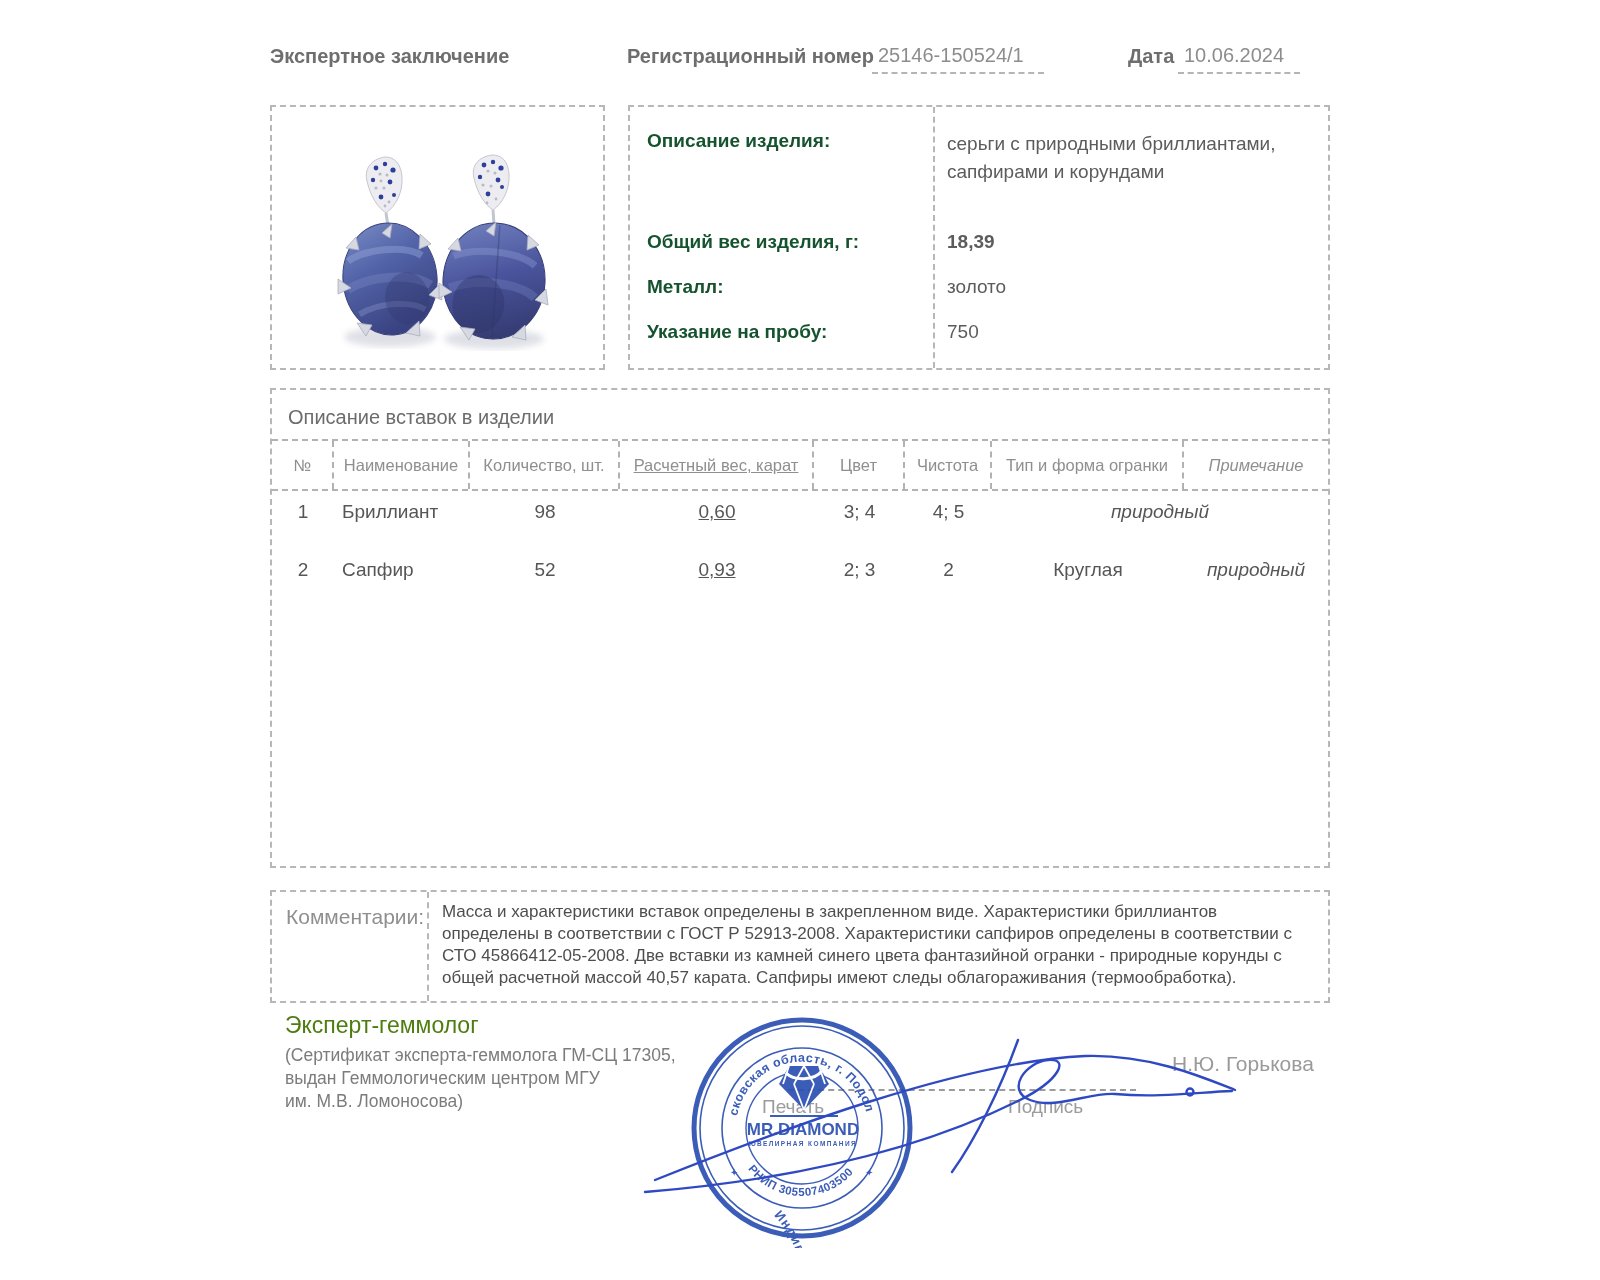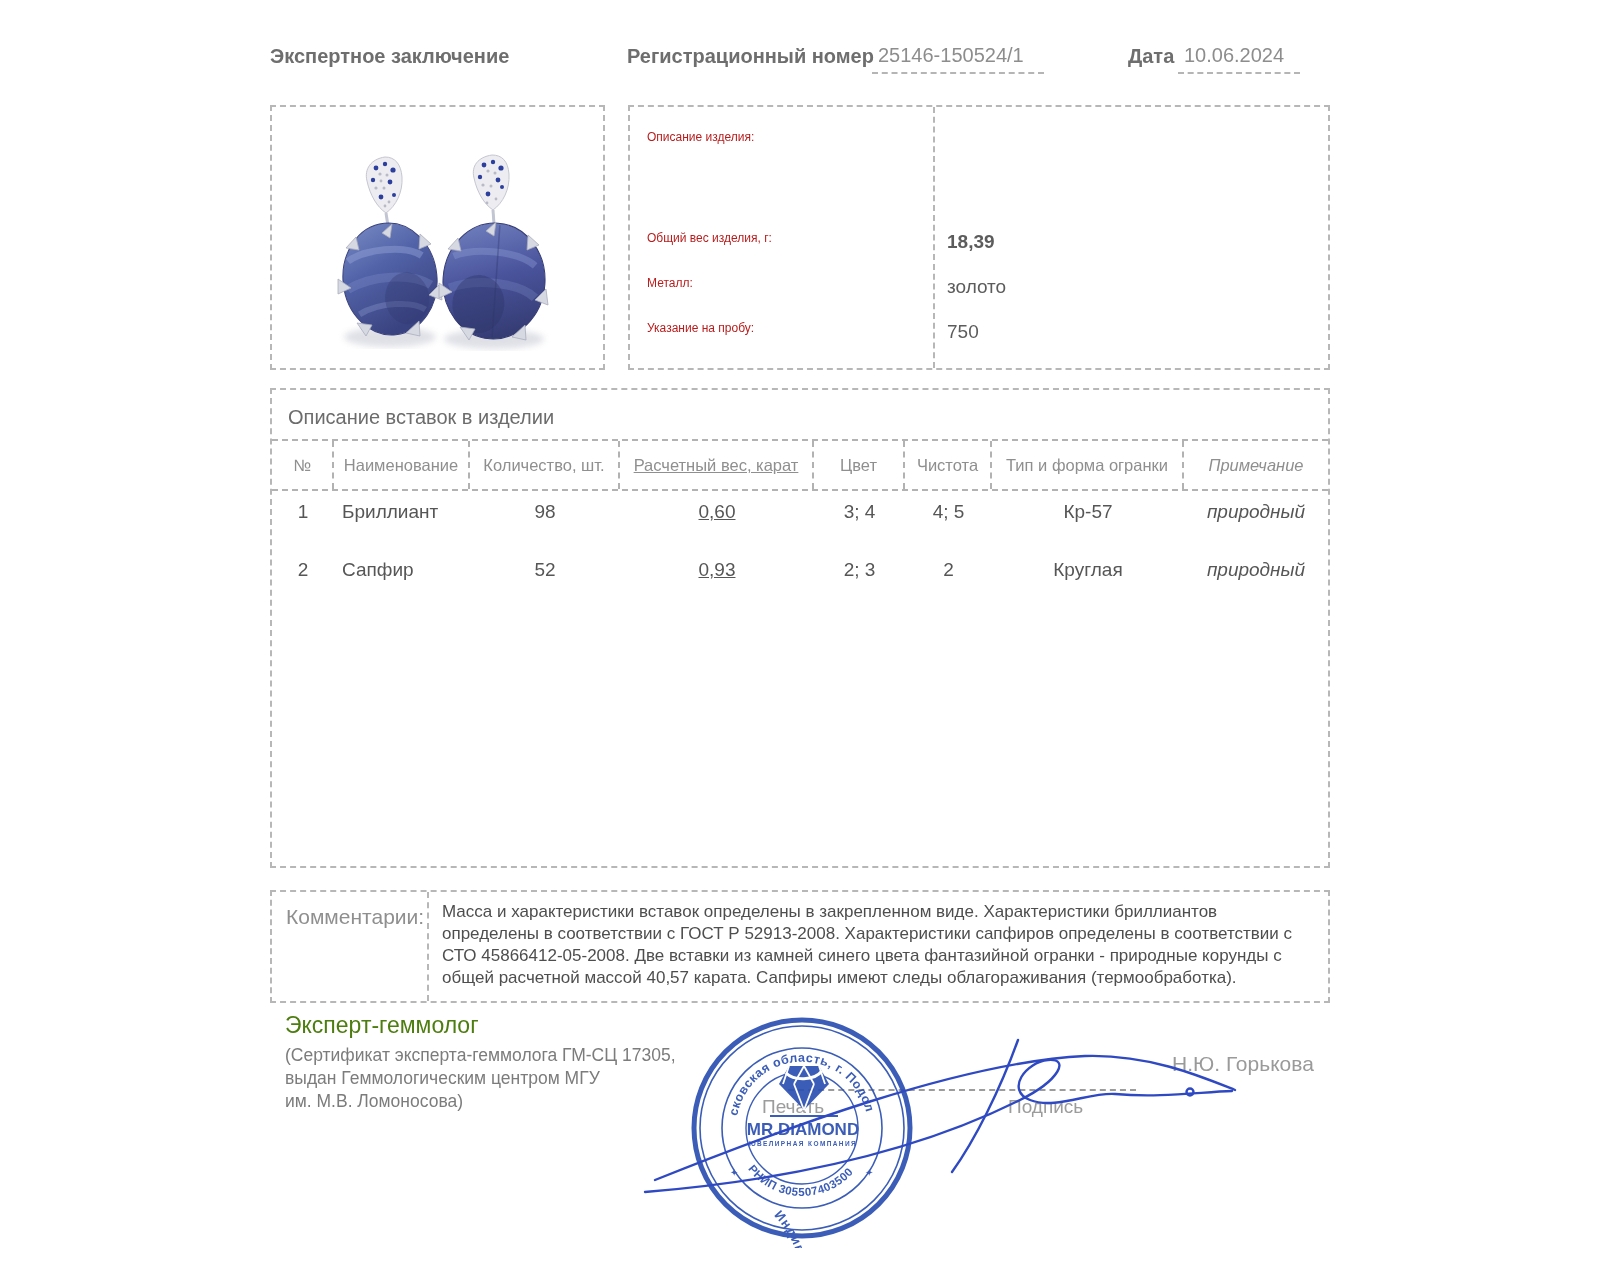--- a/index.html
+++ b/index.html
@@ -7,21 +7,21 @@
   .abs{position:absolute;}
 
   
   .hdr-label{font-weight:bold;font-size:20px;color:#6e6e6e;}
   .hdr-value{font-size:20px;color:#8d8d8d;border-bottom:2px dashed #b5b5b5;padding:0 6px 5px 6px;}
 
   
   .dbox{border:2px dashed #b7b7b7;background:#fff;box-sizing:border-box;}
 
   
-  .prod-label{font-size:12px;color:#b91c1c;}
+  .prod-label{font-size:19px;color:#14532d;font-weight:bold;}
   .prod-value{font-size:19px;color:#5c5c5c;}
   .vdiv{border-left:2px dashed #b7b7b7;position:absolute;top:0;bottom:0;}
 
   
   .tbl-title{font-size:20px;color:#6c6c6c;}
   .tbl-head{position:absolute;left:0;right:0;display:flex;border-top:2px dashed #b2b2b2;border-bottom:2px dashed #b2b2b2;}
   .tbl-head .th{display:flex;align-items:center;justify-content:center;font-size:16.5px;color:#8f8f8f;border-right:2px dashed #b2b2b2;box-sizing:border-box;height:48px;}
   .tbl-head .th:last-child{border-right:none;}
   .tbl-row{position:absolute;left:0;right:0;display:flex;height:44px;}
   .tbl-row .td{display:flex;align-items:center;justify-content:center;font-size:19px;color:#565656;box-sizing:border-box;}
@@ -147,20 +147,21 @@
           <polygon points="274,182 276,198 263,193"></polygon>
         <polygon points="240,230 253,218 254,233"></polygon>
       </g>
     </g>
   </svg>
 </div>
 
 <div class="abs dbox" style="left:628px;top:105px;width:702px;height:265px;">
   <div class="vdiv" style="left:303px;"></div>
   <div class="abs prod-label" style="left:17px;top:23px;">Описание изделия:</div>
+  <div class="abs prod-value" style="left:317px;top:23px;width:362px;line-height:28px;">серьги с природными бриллиантами, сапфирами и корундами</div>
   <div class="abs prod-label" style="left:17px;top:124px;">Общий вес изделия, г:</div>
   <div class="abs prod-value" style="left:317px;top:124px;font-weight:bold;">18,39</div>
   <div class="abs prod-label" style="left:17px;top:169px;">Металл:</div>
   <div class="abs prod-value" style="left:317px;top:169px;">золото</div>
   <div class="abs prod-label" style="left:17px;top:214px;">Указание на пробу:</div>
   <div class="abs prod-value" style="left:317px;top:214px;">750</div>
 </div>
 
 <div class="abs dbox" style="left:270px;top:388px;width:1060px;height:480px;">
   <div class="abs tbl-title" style="left:16px;top:16px;">Описание вставок в изделии</div>
@@ -176,21 +177,20 @@
     <div class="th c7">Примечание</div>
   </div>
 
   <div class="tbl-row" style="top:100px;">
     <div class="td c0">1</div>
     <div class="td c1 al">Бриллиант</div>
     <div class="td c2">98</div>
     <div class="td c3">0,60</div>
     <div class="td c4">3; 4</div>
     <div class="td c5">4; 5</div>
-    <div class="td c6">Кр-57</div>
     <div class="td c7">природный</div>
   </div>
 
   <div class="tbl-row" style="top:158px;">
     <div class="td c0">2</div>
     <div class="td c1 al">Сапфир</div>
     <div class="td c2">52</div>
     <div class="td c3">0,93</div>
     <div class="td c4">2; 3</div>
     <div class="td c5">2</div>

